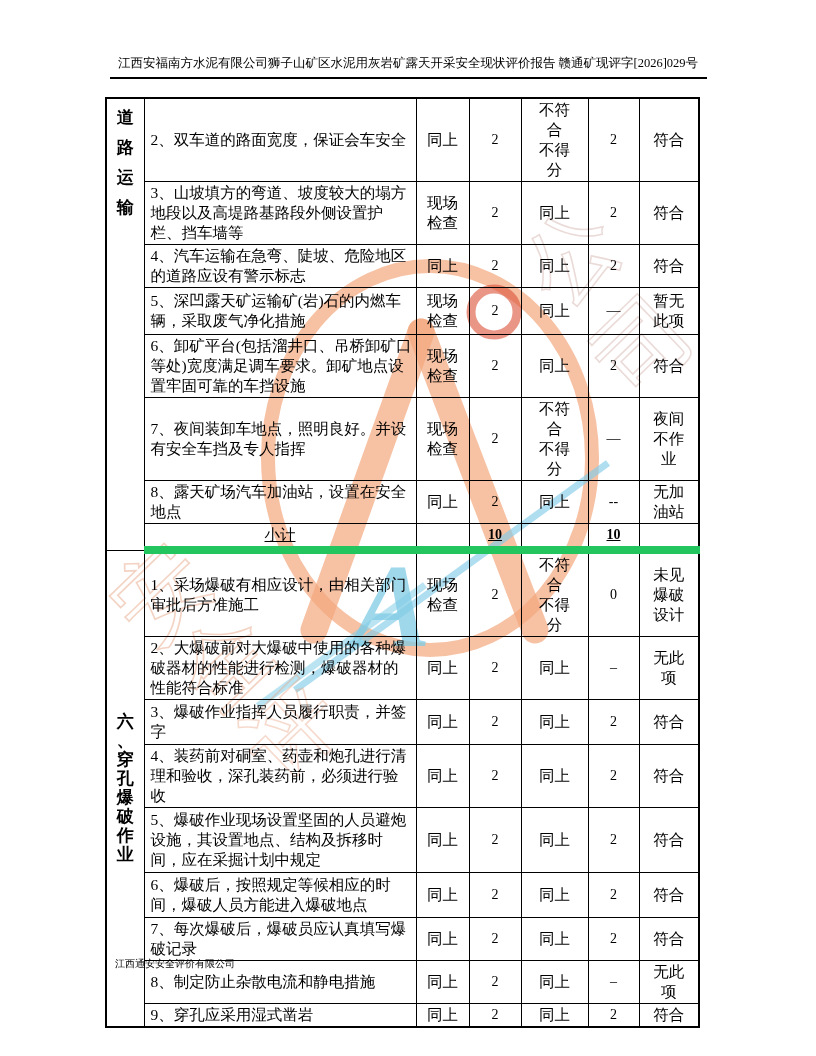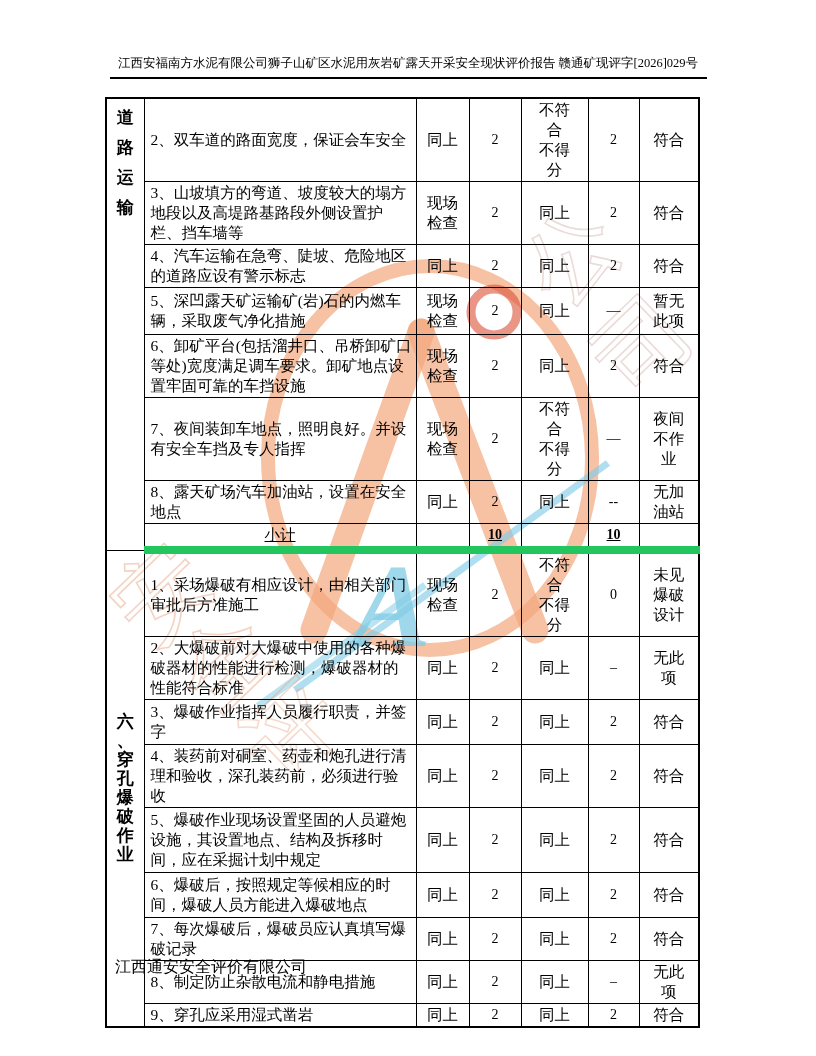--- a/index.html
+++ b/index.html
@@ -4,21 +4,21 @@
 <style>
   html,body{margin:0;padding:0;background:#fff;}
   .page{
     position:relative;width:816px;height:1056px;background:#ffffff;overflow:hidden;
     font-family:"Liberation Serif","DejaVu Serif",serif;color:#000;
   }
   
   .hdr{position:absolute;left:108px;width:600px;top:55px;text-align:center;
        font-size:12.5px;letter-spacing:0;white-space:nowrap;}
   .hdr-line{position:absolute;left:110px;top:77px;width:597px;border-top:2px solid #000;}
-  .ftr-left{position:absolute;left:115px;top:957px;font-size:16px;}
+  .ftr-left{position:absolute;left:115px;top:957px;font-size:10px;}
   .ftr-page{position:absolute;left:110px;top:957px;width:598px;text-align:center;font-size:12.5px;}
   
   .wm-svg{position:absolute;left:0;top:0;z-index:0;}
   .wm-red{
     position:absolute;left:276px;top:680px;z-index:0;
     font-size:56px;font-weight:bold;letter-spacing:12px;white-space:nowrap;
     color:rgba(214,72,72,0.60);
   }
   .wm-blueA{
     position:absolute;left:352px;top:548px;z-index:0;

